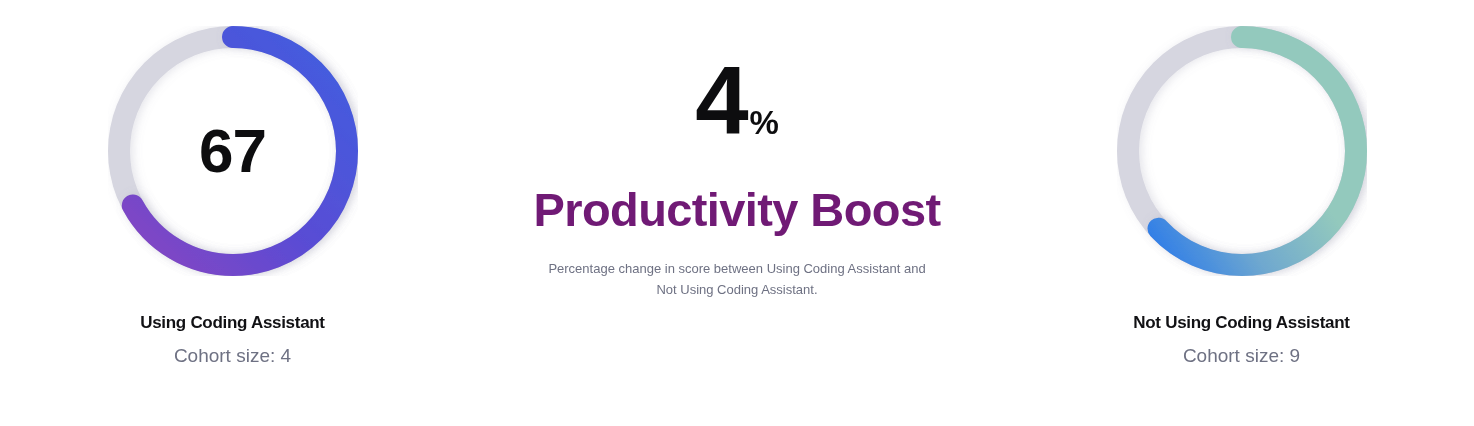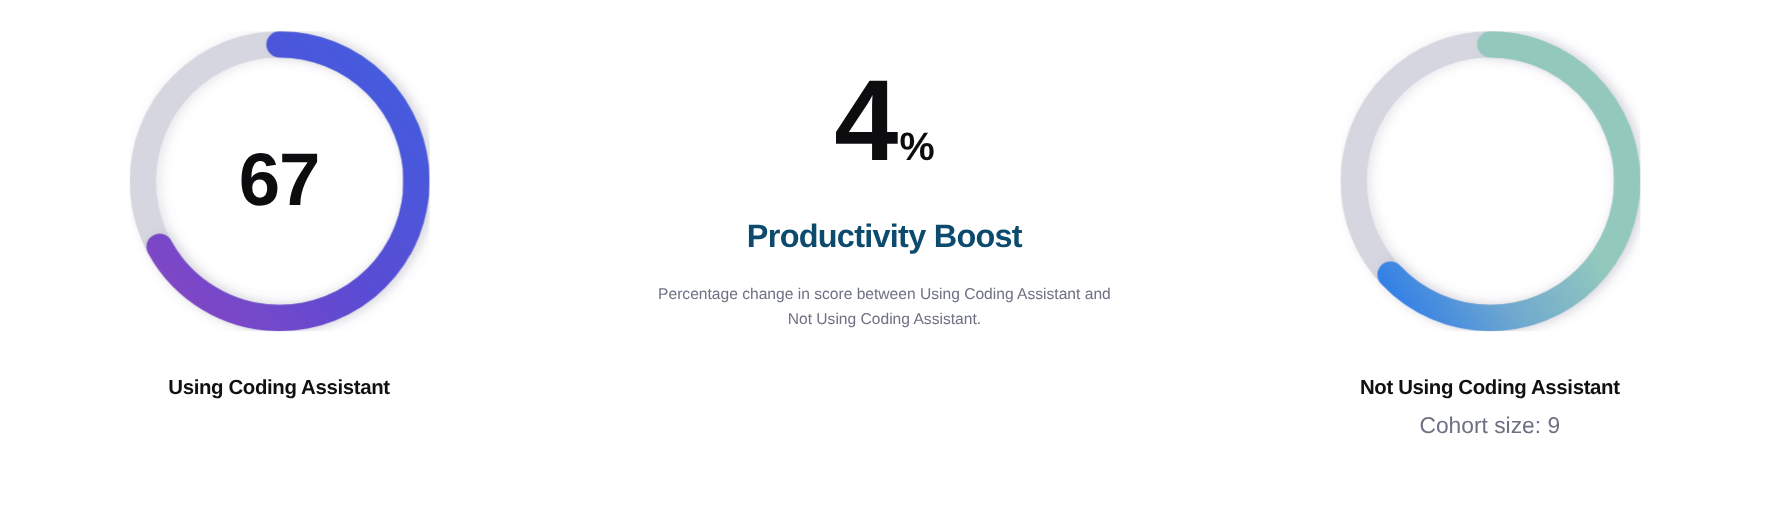--- a/index.html
+++ b/index.html
@@ -104,24 +104,24 @@
   .delta-unit {
     font-size: 33px;
     font-weight: 700;
     color: #0d0d0f;
     margin-left: 4px;
     line-height: 1;
   }
 
   .delta-label {
     margin-top: 38px;
-    font-size: 27px;
+    font-size: 47px;
     font-weight: 700;
     letter-spacing: -0.6px;
-    color: #0c4a6e;
+    color: #701a75;
     text-align: center;
     white-space: nowrap;
   }
 
   .delta-desc {
     margin-top: 22px;
     font-size: 13px;
     font-weight: 400;
     line-height: 1.55;
     color: #6e7183;
@@ -146,20 +146,21 @@
           <filter id="softShadowL" x="-30%" y="-30%" width="160%" height="160%">
             <feDropShadow dx="0" dy="3" stdDeviation="5" flood-color="#8a8aa0" flood-opacity="0.22"></feDropShadow>
           </filter>
         </defs>
         <circle cx="125" cy="125" r="114" fill="none" stroke="#d6d6e0" stroke-width="22" filter="url(#softShadowL)"></circle>
         <circle cx="125" cy="125" r="114" fill="none" stroke="url(#gradLeft)" stroke-width="22" stroke-linecap="round" stroke-dasharray="479.9 716.3" filter="url(#softShadowL)"></circle>
       </svg>
       <div class="gauge-value">67</div>
     </div>
     <div class="gauge-title">Using Coding Assistant</div>
+    <div class="gauge-cohort">Cohort size: 4</div>
   </div>
 
   <div class="center-panel">
     <div class="delta-row">
       <span class="delta-number">4</span>
       <span class="delta-unit">%</span>
     </div>
     <div class="delta-label">Productivity Boost</div>
     <div class="delta-desc">Percentage change in score between Using Coding Assistant and Not Using Coding Assistant.</div>
   </div>

